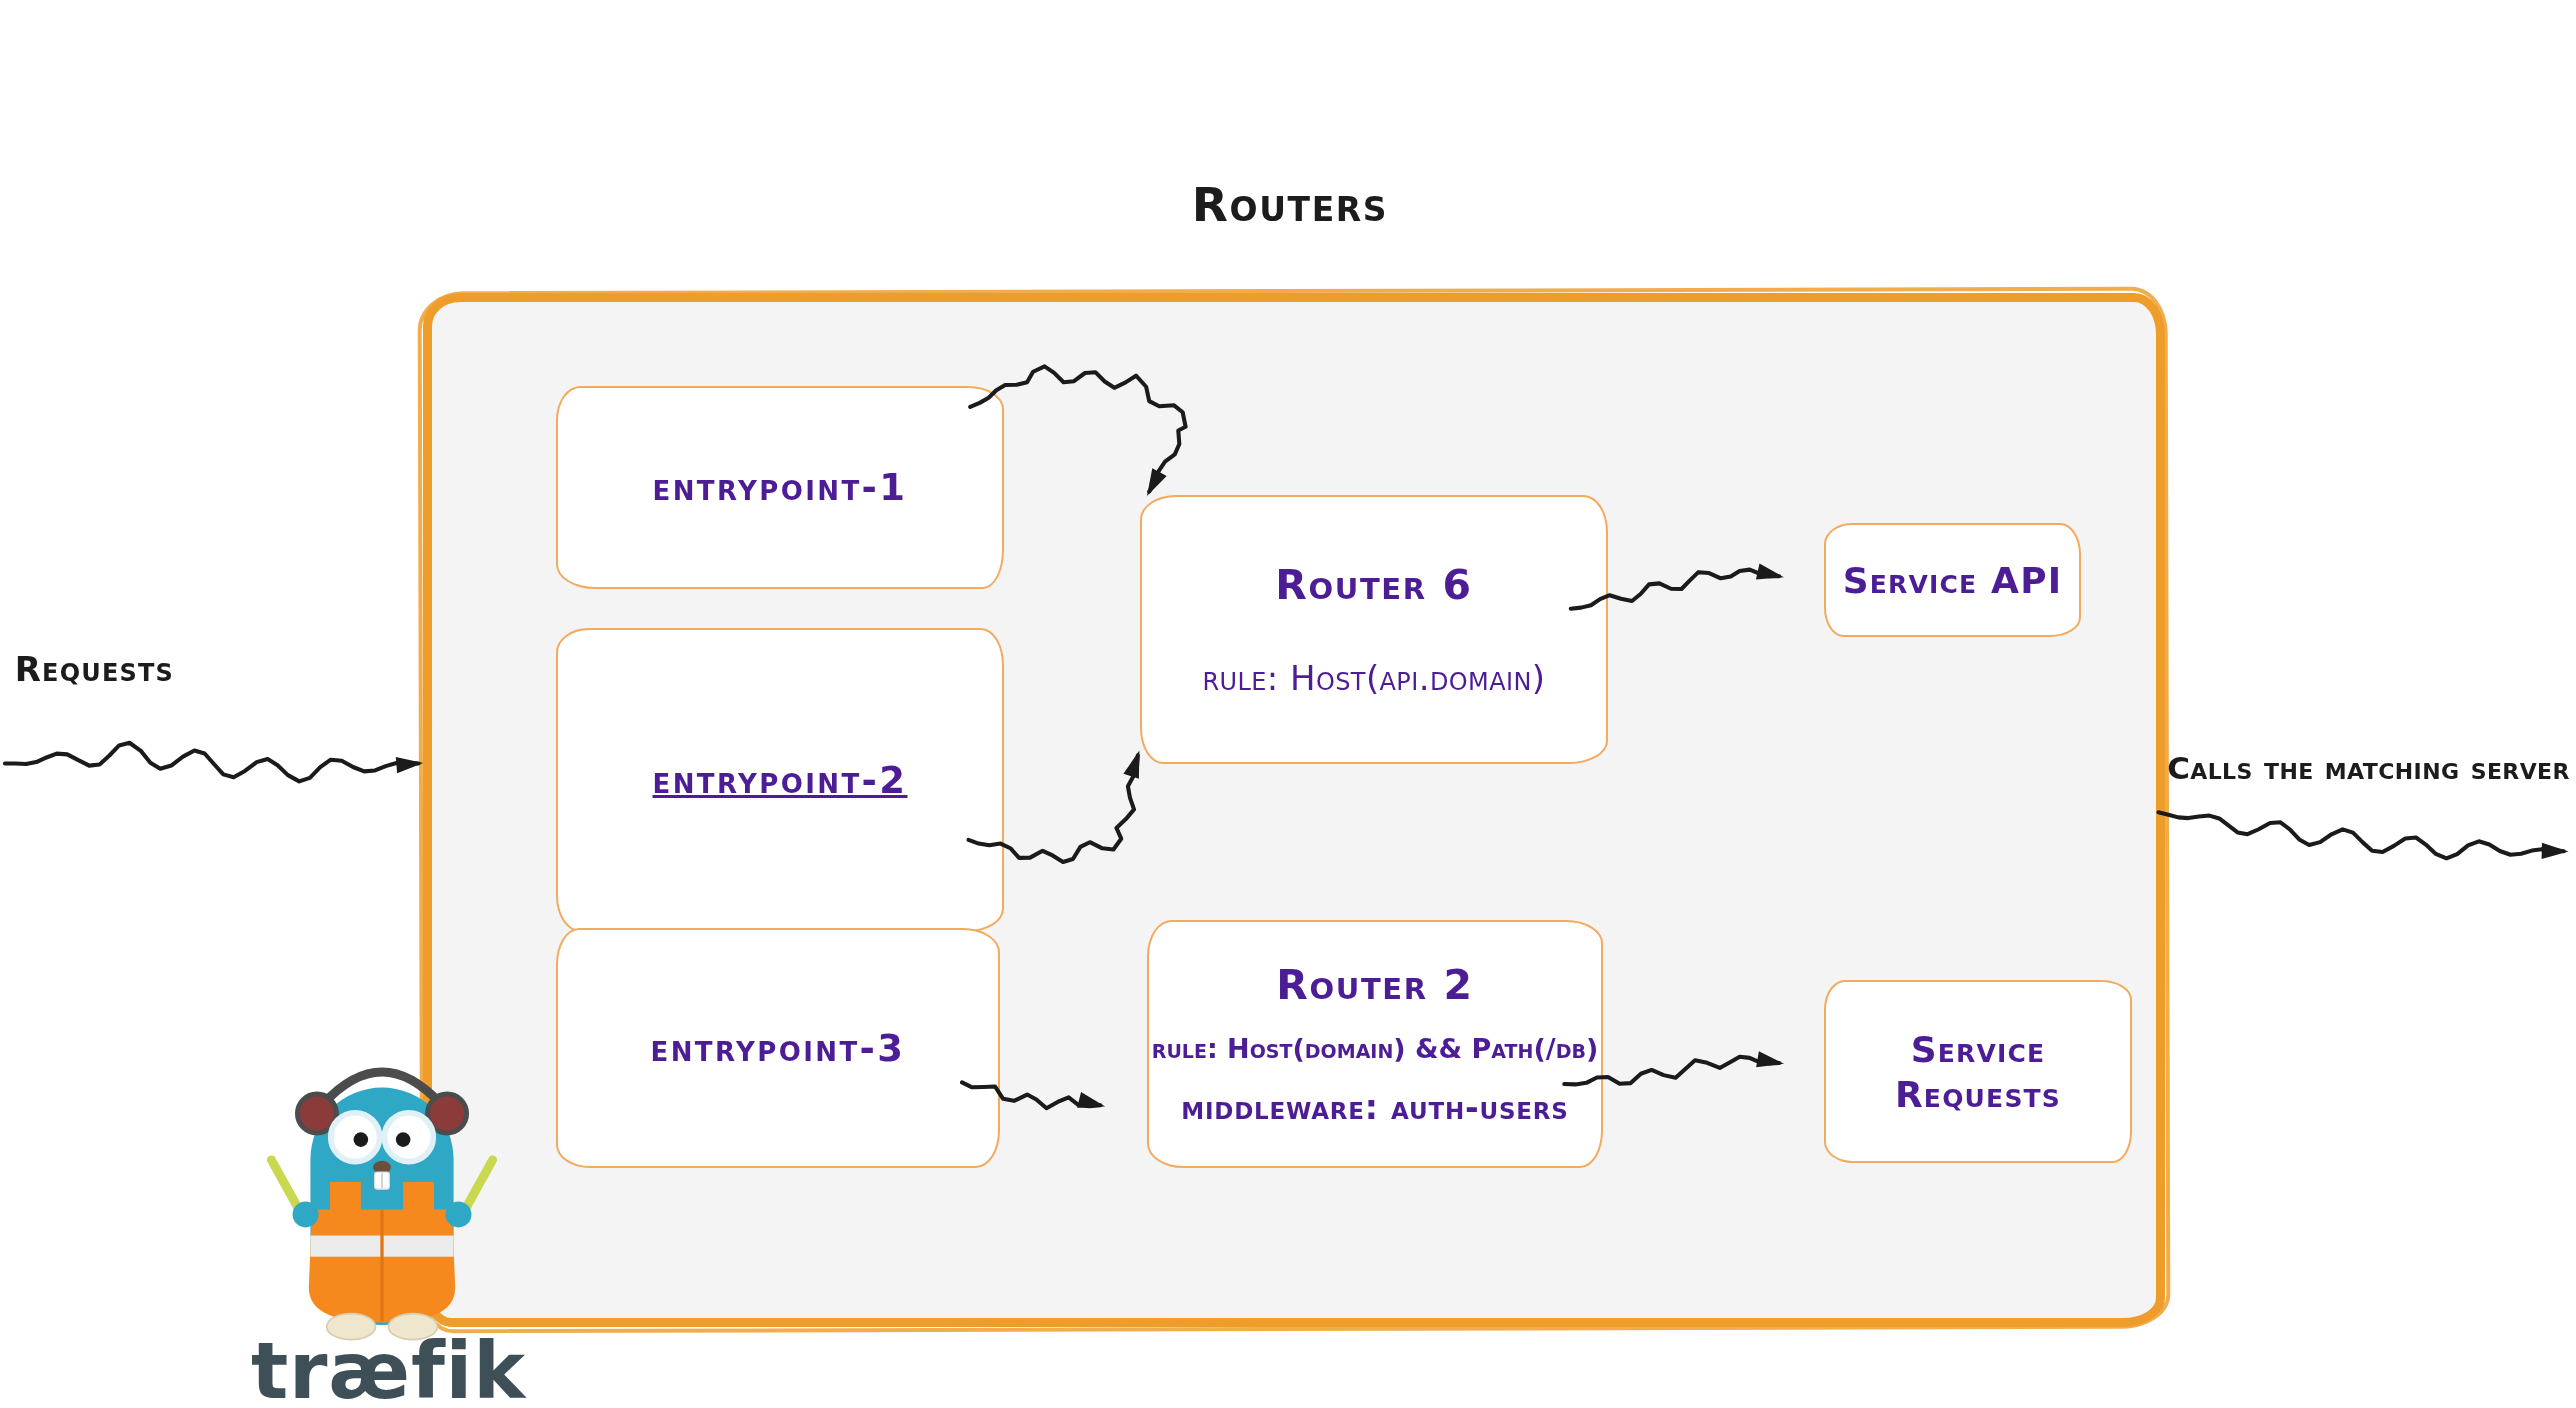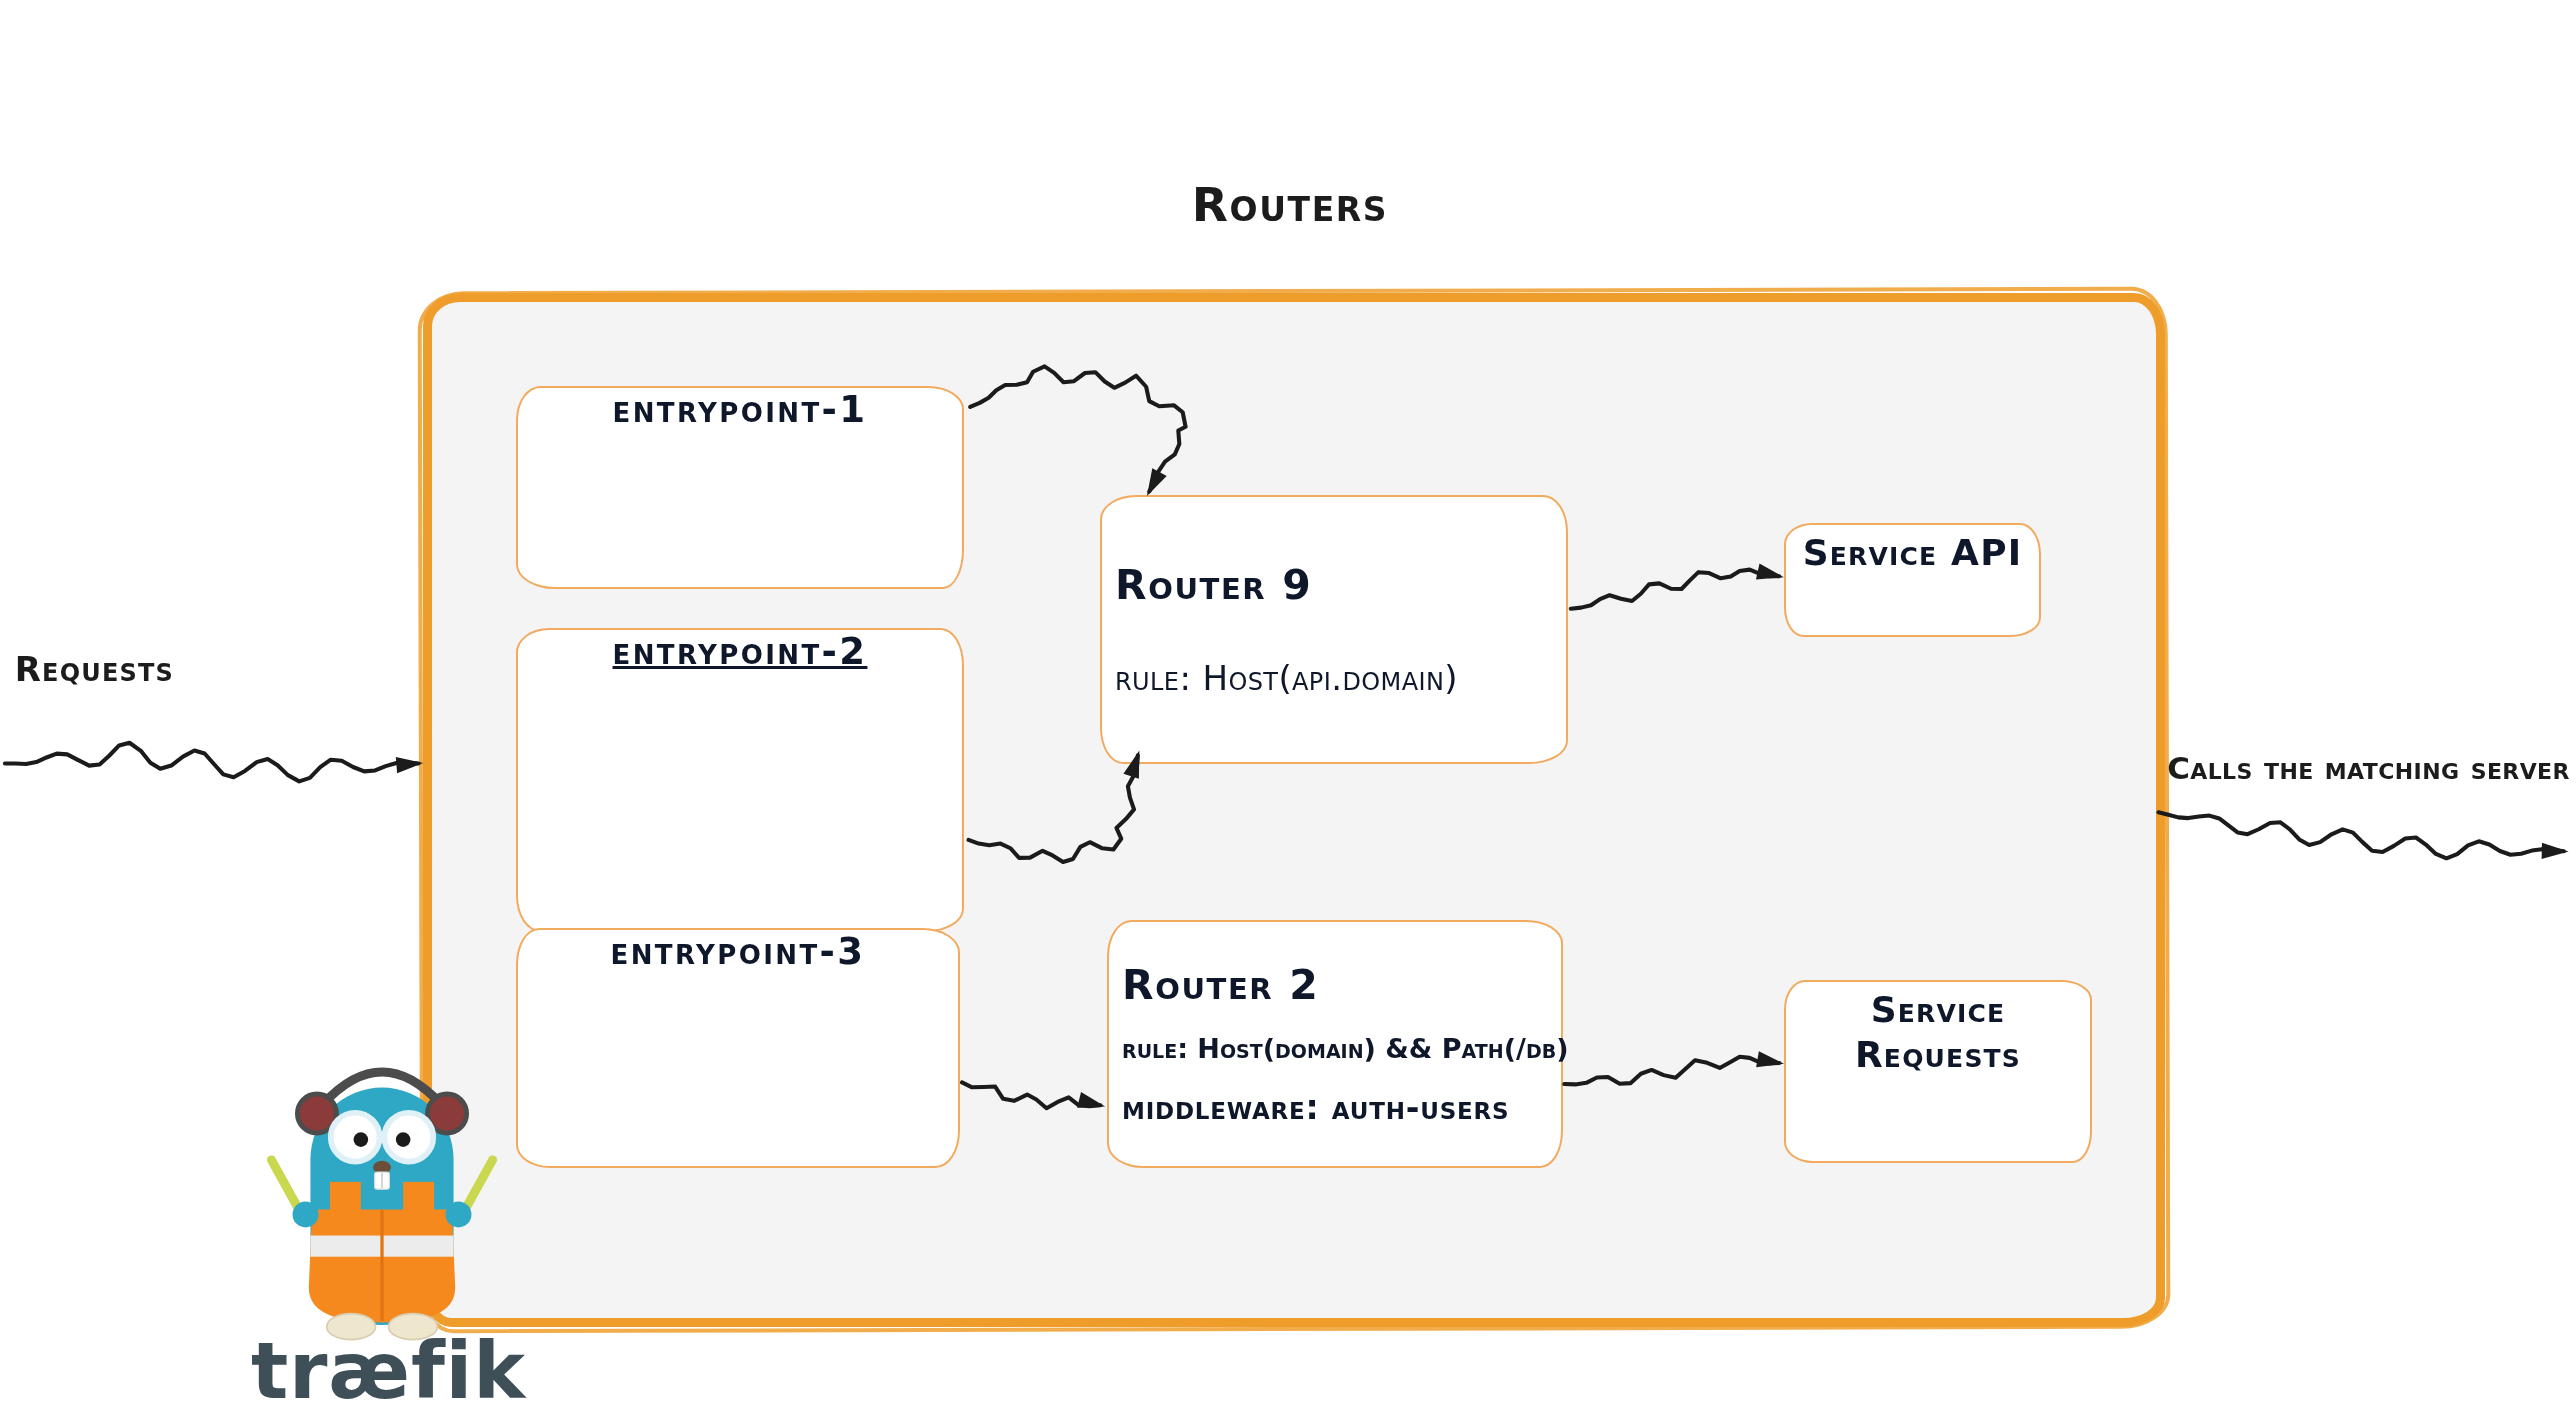--- a/index.html
+++ b/index.html
@@ -16,22 +16,22 @@
     box-sizing:border-box;z-index:1;
   }
   .container-box::before{
     content:"";position:absolute;inset:-13px;border:4.9px solid rgba(238,157,43,.85);
     border-radius:46px 36px 49px 33px / 39px 47px 34px 44px;
     transform:rotate(-0.15deg);pointer-events:none;
   }
   
   .box{
     position:absolute;background:#ffffff;border:2.4px solid #f2aa5f;box-sizing:border-box;
-    display:flex;align-items:flex-start;justify-content:center;z-index:2;
-    font-variant:small-caps;color:#0f172a;text-align:center;
+    display:flex;align-items:center;justify-content:center;z-index:2;
+    font-variant:small-caps;color:#4c1d95;text-align:center;margin-left:40px;
   }
   .ep{font-size:37px;font-weight:600;letter-spacing:2.4px;}
   .ep1{left:516px;top:386px;width:448px;height:203px;border-radius:24.4px 36px 21px 39px / 34px 23px 39px 24.4px;}
   .ep2{left:516px;top:628px;width:448px;height:304px;border-radius:33px 23px 37px 24.4px / 24.4px 37px 23px 36px;text-decoration:underline;}
   .ep3{left:516px;top:928px;width:444px;height:240px;border-radius:23px 37px 24.4px 34px / 36px 24.4px 37px 23px;}
   .router{flex-direction:column;justify-content:space-evenly;padding:14.7px 13px;}
   .router1{left:1100px;top:495px;width:468px;height:269px;border-radius:36px 24.4px 39px 23px / 24.4px 37px 23px 36px;}
   .router2{left:1107px;top:920px;width:456px;height:248px;border-radius:24.4px 37px 23px 36px / 36px 23px 37px 24.4px;}
   .router-name{font-size:41px;font-weight:600;letter-spacing:1.6px;}
   .router-rule{font-size:34px;font-weight:500;letter-spacing:0.4px;white-space:nowrap;}
@@ -76,21 +76,21 @@
     <span>entrypoint-1</span>
   </div>
   <div class="box ep ep2">
     <span>entrypoint-2</span>
   </div>
   <div class="box ep ep3">
     <span>entrypoint-3</span>
   </div>
 
   <div class="box router router1">
-    <div class="router-name">Router 9</div>
+    <div class="router-name">Router 6</div>
     <div class="router-rule">rule: Host(api.domain)</div>
   </div>
 
   <div class="box router router2">
     <div class="router-name">Router 2</div>
     <div class="router-rule-sm">rule: Host(domain) &amp;&amp; Path(/db)</div>
     <div class="router-mw">middleware: auth-users</div>
   </div>
 
   <div class="box svc svc1">

